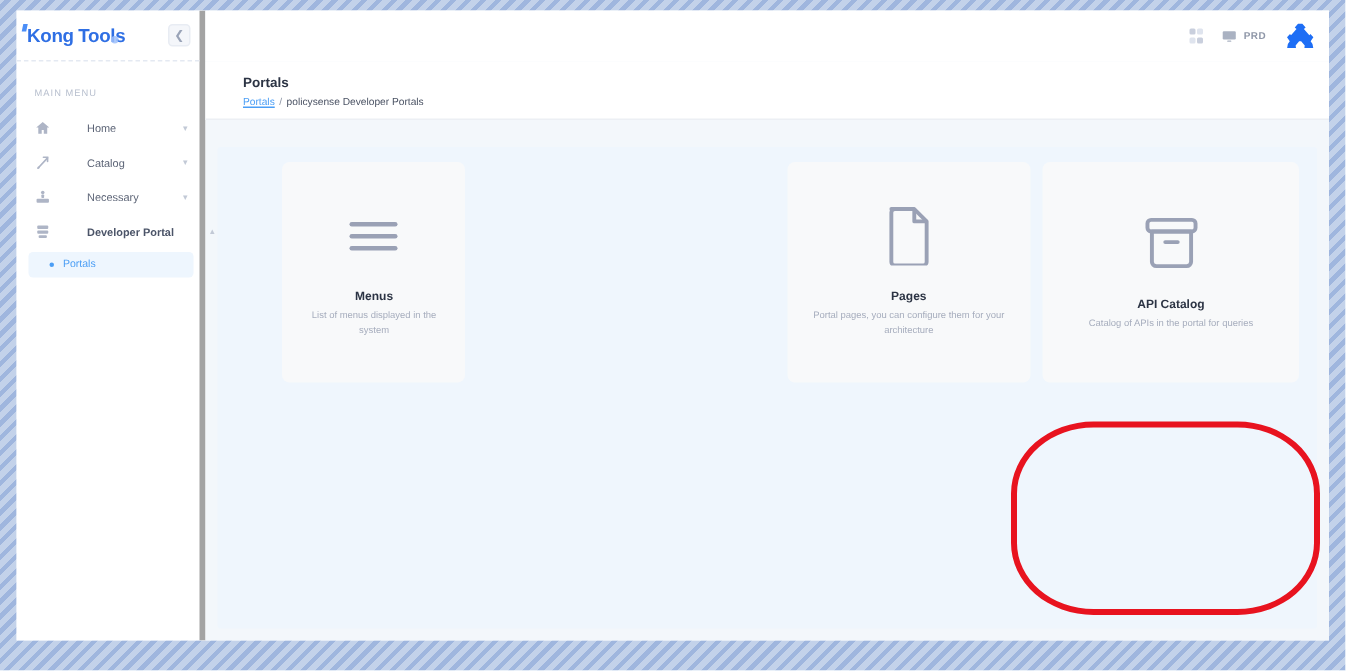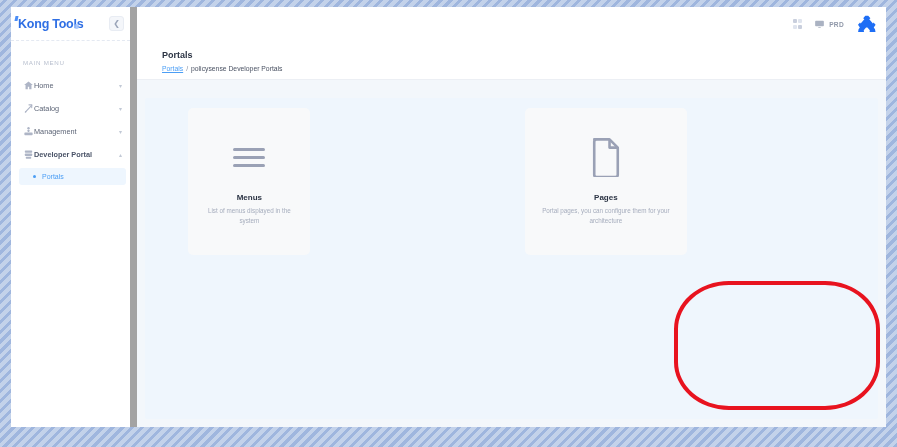--- a/index.html
+++ b/index.html
@@ -32,21 +32,21 @@
     background: #ffffff;
     display: flex;
     overflow: hidden;
   }
 
   
   .sidebar {
     width: 126px;
     flex: 0 0 126px;
     background: #ffffff;
-    border-right: 7px solid #a3a3a3;
+    border-right: 4px solid #a3a3a3;
     display: flex;
     flex-direction: column;
   }
 
   .brand-row {
     height: 34px;
     display: flex;
     align-items: center;
     justify-content: space-between;
     padding: 0 6px 0 7px;
@@ -107,21 +107,21 @@
     padding: 18px 0 8px 12px;
     font-weight: 400;
     text-transform: uppercase;
   }
 
   .nav-item {
     display: flex;
     align-items: center;
     height: 23px;
     padding: 0 8px 0 12px;
-    gap: 0;
+    gap: 24px;
     cursor: pointer;
     position: relative;
   }
   .nav-item .ico {
     width: 11px;
     height: 11px;
     flex: 0 0 11px;
     display: flex;
     align-items: center;
     justify-content: center;
@@ -398,21 +398,21 @@
       </div>
 
       <div class="nav-item">
         <span class="ico">
           <svg width="11" height="11" viewBox="0 0 24 24" fill="currentColor">
               <rect x="3" y="14" width="18" height="6" rx="1.5"></rect>
               <rect x="10" y="8" width="4" height="5" rx="1"></rect>
               <circle cx="12" cy="5" r="2.6"></circle>
             </svg>
         </span>
-        <span class="txt">Management</span>
+        <span class="txt">Necessary</span>
         <span class="chev">▾</span>
       </div>
 
       <div class="nav-item expanded">
         <span class="ico">
           <svg width="11" height="11" viewBox="0 0 24 24" fill="currentColor">
               <rect x="4" y="3" width="16" height="5" rx="1.5"></rect>
               <rect x="4" y="10" width="16" height="5" rx="1.5"></rect>
               <rect x="6" y="17" width="12" height="4" rx="1.5"></rect>
             </svg>
@@ -489,20 +489,33 @@
                 <svg width="34" height="40" viewBox="0 0 28 34" fill="none" stroke="#9aa1b5" stroke-width="2.2" stroke-linejoin="round">
                     <path d="M4 2h13l7 7v23a2 2 0 0 1-2 2H6a2 2 0 0 1-2-2V4a2 2 0 0 1 2-2z"></path>
                     <path d="M17 2v7h7"></path>
                   </svg>
               </span>
               <span class="card-title">Pages</span>
               <span class="card-desc">Portal pages, you can configure them for your architecture</span>
             </div>
           </div>
 
+          <div class="cell cell-api">
+            <div class="card">
+              <span class="card-icon">
+                <svg width="38" height="36" viewBox="0 0 32 30" fill="none" stroke="#9aa1b5" stroke-width="2.2" stroke-linejoin="round" stroke-linecap="round">
+                    <rect x="2.5" y="2" width="27" height="6.5" rx="2"></rect>
+                    <path d="M5 8.5h22v17a2.5 2.5 0 0 1-2.5 2.5h-17A2.5 2.5 0 0 1 5 25.5z"></path>
+                    <path d="M12.5 14.5h7"></path>
+                  </svg>
+              </span>
+              <span class="card-title">API Catalog</span>
+              <span class="card-desc">Catalog of APIs in the portal for queries</span>
+            </div>
+          </div>
 
 
 
         </div>
       </div>
     </section>
   </div>
 
   <div class="annot-ring"></div>
 </div>

